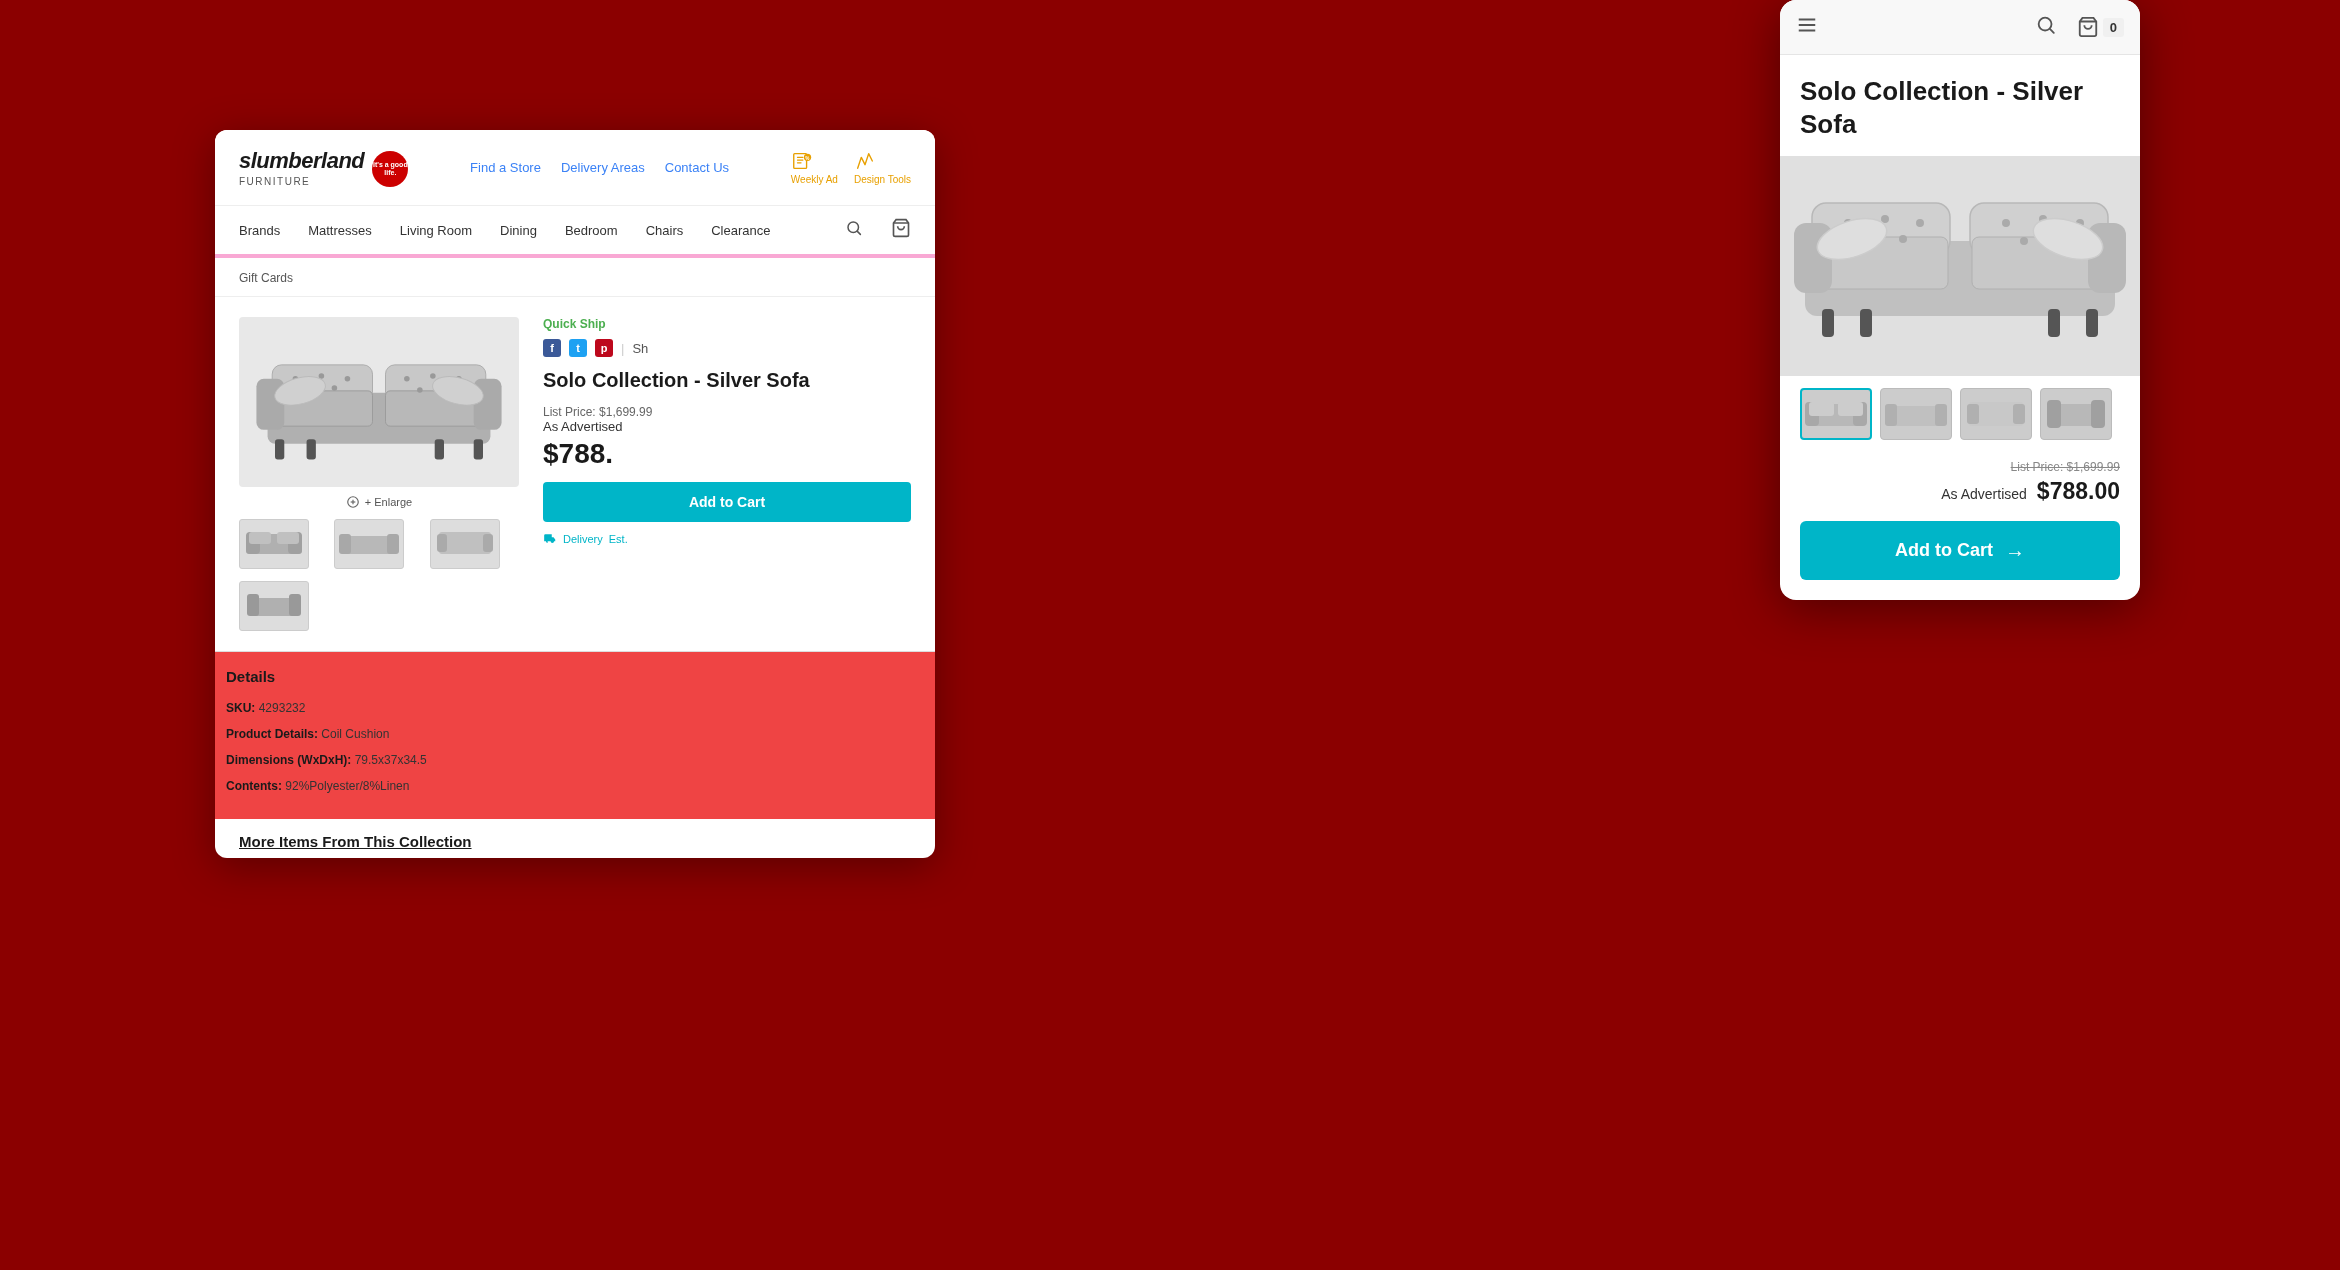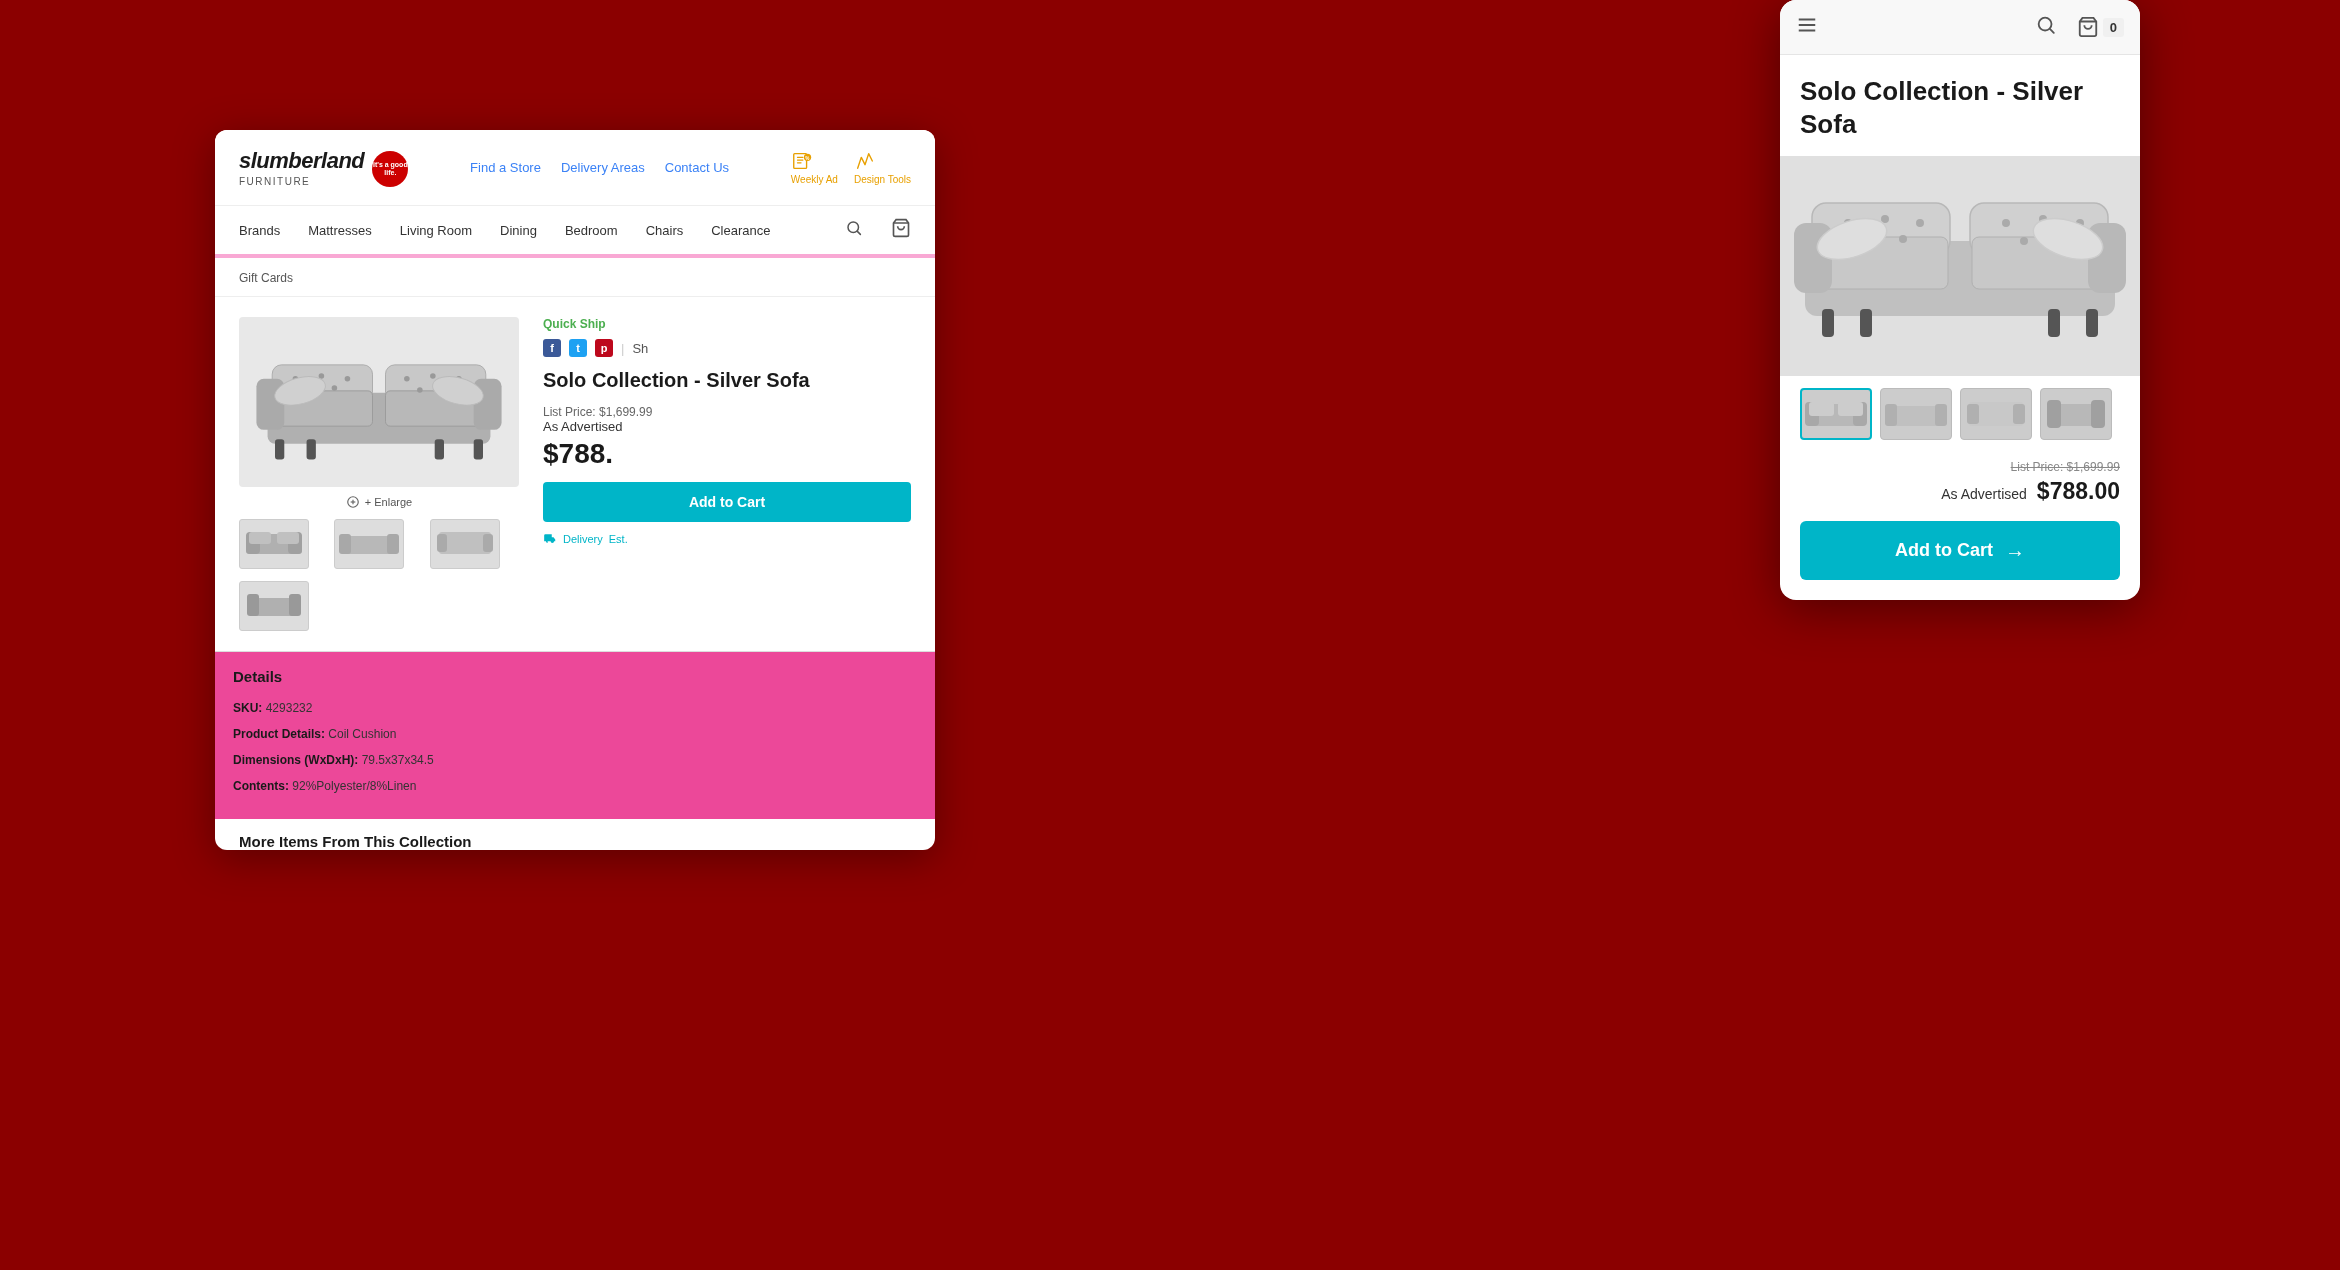--- a/index.html
+++ b/index.html
@@ -282,22 +282,22 @@
       align-items: center;
       gap: 6px;
       margin-top: 10px;
       font-size: 11px;
       color: #00b5c8;
       cursor: pointer;
     }
 
     
     .details-section {
-      background: #ec4899;
-      padding: 16px 18px;
+      background: #ef4444;
+      padding: 16px 11px;
       border-top: 1px solid #ddd;
     }
 
     .details-title {
       font-size: 15px;
       font-weight: bold;
       color: #1a1a1a;
       margin-bottom: 14px;
     }
 
@@ -309,21 +309,22 @@
     }
 
     .detail-row strong {
       color: #1a1a1a;
     }
 
     .more-items-title {
       font-size: 15px;
       font-weight: bold;
       color: #1a1a1a;
-      padding: 14px 24px 0;
+      padding: 14px 24px 8px;
+      text-decoration: underline;
     }
 
     
     .mobile-card {
       position: absolute;
       top: 0;
       right: 200px;
       width: 360px;
       background: #fff;
       border-radius: 16px;

